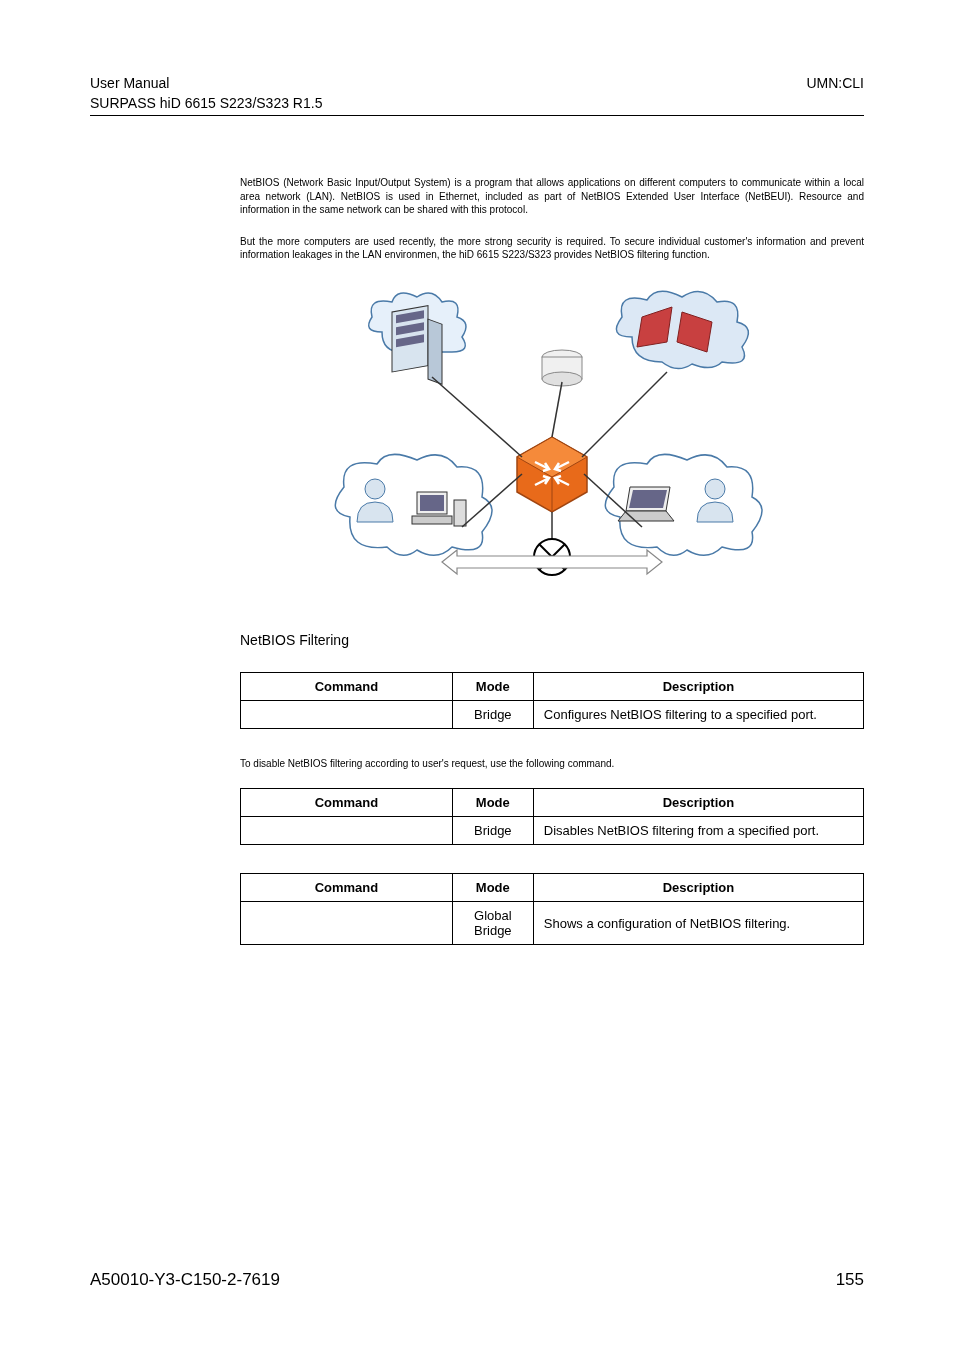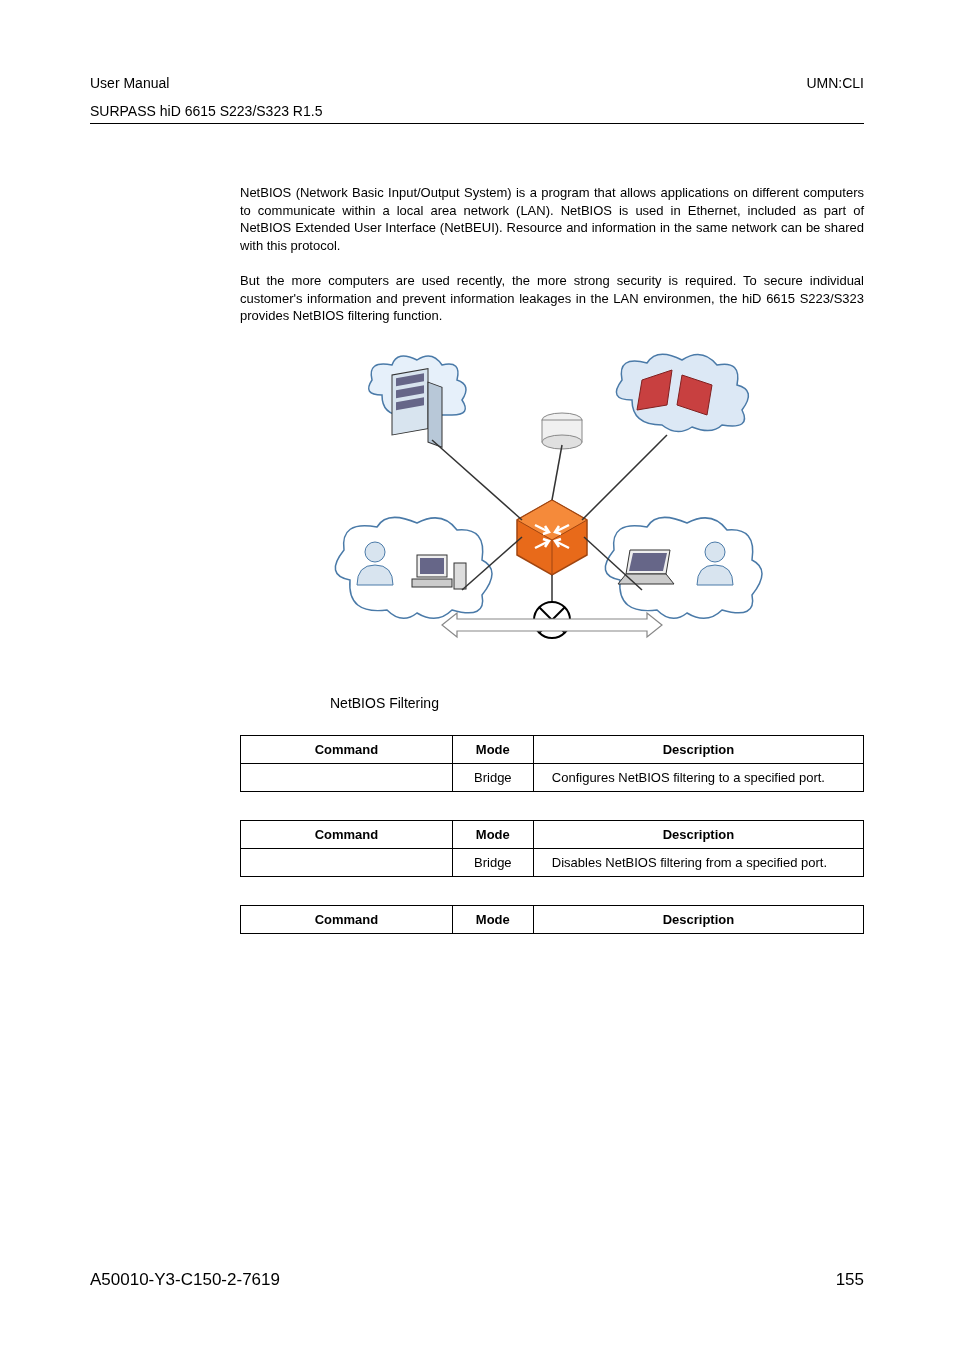--- a/index.html
+++ b/index.html
@@ -11,59 +11,58 @@
     color: #000;
     position: relative;
   }
   .page {
     padding: 75px 90px 60px 90px;
   }
   .header {
     display: flex;
     justify-content: space-between;
     font-size: 14px;
-    margin-bottom: 12px;
+    margin-bottom: 4px;
   }
   .header-line2 {
     font-size: 14px;
     margin-bottom: 4px;
   }
   .hr {
     border: none;
     border-top: 1.5px solid #000;
     margin-bottom: 60px;
   }
   .content {
     margin-left: 150px;
   }
   .para {
-    font-size: 13px;
+    font-size: 10px;
     line-height: 1.35;
     text-align: justify;
     margin-bottom: 18px;
   }
   .figure-wrap {
     margin: 20px 0 30px 0;
     text-align: center;
   }
   .figure-caption {
     font-size: 14px;
-    margin-left: 90px;
     margin-bottom: 24px;
     text-align: left;
   }
   table.cmd {
     border-collapse: collapse;
     width: 100%;
     margin-bottom: 28px;
     font-size: 13px;
   }
   table.cmd th, table.cmd td {
     border: 1px solid #000;
-    padding: 6px 18px;
+    padding: 6px 10px;
     text-align: left;
     vertical-align: middle;
   }
   table.cmd th {
     font-weight: bold;
     background: #fff;
   }
   table.cmd td.center, table.cmd th.center { text-align: center; }
   table.cmd .col-cmd { width: 34%; }
   table.cmd .col-mode { width: 13%; }
@@ -197,20 +196,21 @@
         <th class="col-desc center">Description</th>
       </tr>
       <tr>
         <td></td>
         <td class="center">Bridge</td>
         <td>Configures NetBIOS filtering to a specified port.</td>
       </tr>
     </tbody>
       </table>
 
+    <p class="para">To disable NetBIOS filtering according to user's request, use the following command.</p>
 
     <table class="cmd">
       <tbody>
           <tr>
         <th class="col-cmd center">Command</th>
         <th class="col-mode center">Mode</th>
         <th class="col-desc center">Description</th>
       </tr>
       <tr>
         <td></td>
@@ -221,20 +221,26 @@
       </table>
 
 
     <table class="cmd">
       <tbody>
           <tr>
         <th class="col-cmd center">Command</th>
         <th class="col-mode center">Mode</th>
         <th class="col-desc center">Description</th>
       </tr>
+      <tr>
+        <td></td>
+        <td class="center" style="white-space:pre-line">Global
+Bridge</td>
+        <td>Shows a configuration of NetBIOS filtering.</td>
+      </tr>
     </tbody>
       </table>
 
   </div>
 </div>
 
 <div class="footer">
   <span>A50010-Y3-C150-2-7619</span>
   <span>155</span>
 </div>

